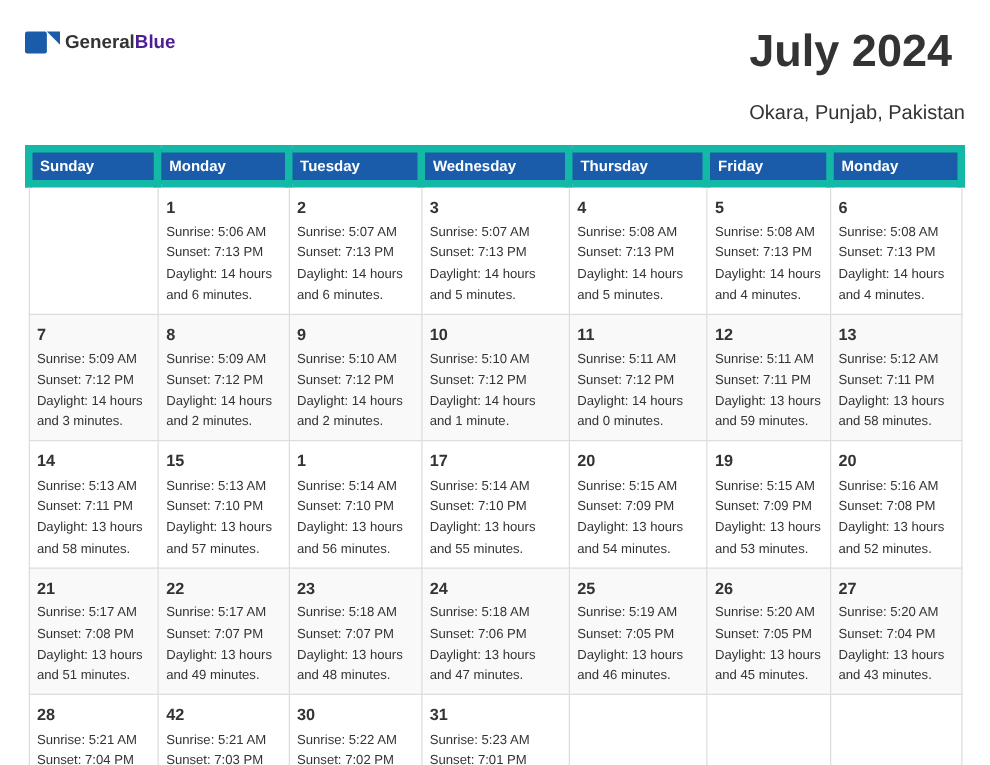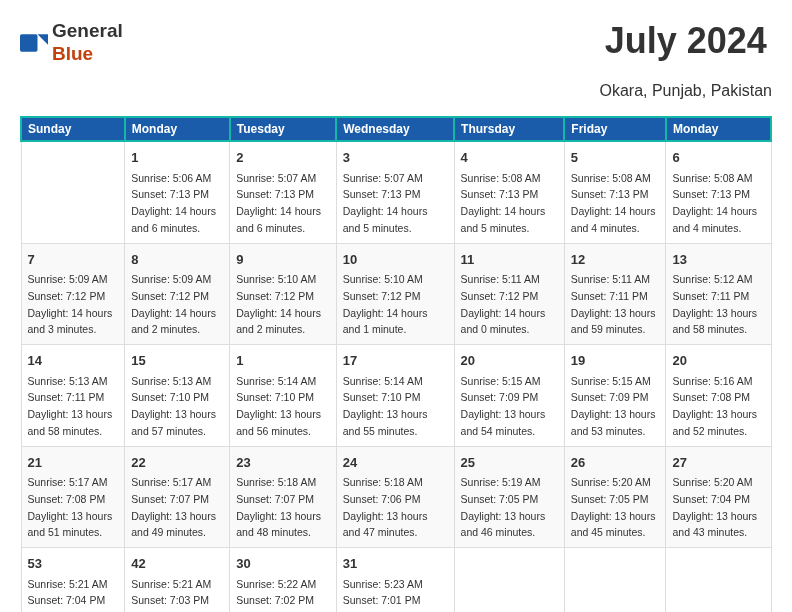--- a/index.html
+++ b/index.html
@@ -16,33 +16,33 @@
       align-items: flex-start;
       margin-bottom: 16px;
     }
     .logo {
       display: flex;
       align-items: center;
       gap: 4px;
     }
     .logo-text {
       display: flex;
-      flex-direction: column;
-      font-size: 19px;
+      flex-direction: row;
+      font-size: 15px;
       font-weight: bold;
       line-height: 1.2;
     }
     .logo-general { color: #333; }
-    .logo-blue { color: #c2410c; }
+    .logo-blue { color: #4c1d95; }
     .logo-icon {
       width: 28px;
       height: 28px;
     }
     .title-block {
-      text-align: center;
+      text-align: left;
     }
     .main-title {
       font-size: 36px;
       font-weight: bold;
       color: #333;
     }
     .subtitle {
       font-size: 16px;
       color: #333;
       margin-top: 20px;
@@ -54,21 +54,21 @@
     }
     thead tr {
       background-color: #1a5caa;
       color: #fff;
     }
     thead th {
       padding: 4px 6px;
       text-align: left;
       font-weight: bold;
       font-size: 12px;
-      border: 2px solid #14b8a6;
+      border: 6px solid #14b8a6;
     }
     tbody tr {
       border-bottom: 1px solid #ddd;
     }
     tbody td {
       padding: 6px 6px;
       vertical-align: top;
       border: 1px solid #ddd;
       line-height: 1.5;
       color: #333;
@@ -183,21 +183,21 @@
         <td><span class="day-num">24</span>
         <span class="day-info">Sunrise: 5:18 AM<br>Sunset: 7:06 PM<br>Daylight: 13 hours and 47 minutes.</span></td>
         <td><span class="day-num">25</span>
         <span class="day-info">Sunrise: 5:19 AM<br>Sunset: 7:05 PM<br>Daylight: 13 hours and 46 minutes.</span></td>
         <td><span class="day-num">26</span>
         <span class="day-info">Sunrise: 5:20 AM<br>Sunset: 7:05 PM<br>Daylight: 13 hours and 45 minutes.</span></td>
         <td><span class="day-num">27</span>
         <span class="day-info">Sunrise: 5:20 AM<br>Sunset: 7:04 PM<br>Daylight: 13 hours and 43 minutes.</span></td>
       </tr>
       <tr>
-        <td><span class="day-num">53</span>
+        <td><span class="day-num">28</span>
         <span class="day-info">Sunrise: 5:21 AM<br>Sunset: 7:04 PM<br>Daylight: 13 hours and 42 minutes.</span></td>
         <td><span class="day-num">42</span>
         <span class="day-info">Sunrise: 5:21 AM<br>Sunset: 7:03 PM<br>Daylight: 13 hours and 41 minutes.</span></td>
         <td><span class="day-num">30</span>
         <span class="day-info">Sunrise: 5:22 AM<br>Sunset: 7:02 PM<br>Daylight: 13 hours and 40 minutes.</span></td>
         <td><span class="day-num">31</span>
         <span class="day-info">Sunrise: 5:23 AM<br>Sunset: 7:01 PM<br>Daylight: 13 hours and 38 minutes.</span></td>
         <td></td>
         <td></td>
         <td></td>

